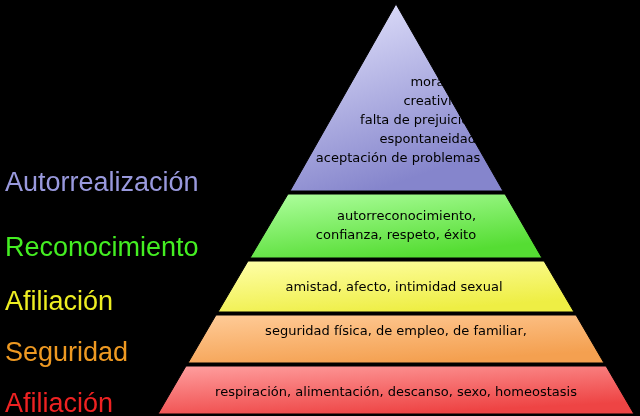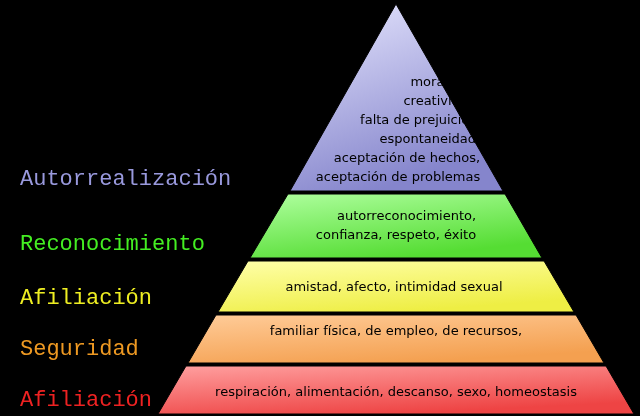--- a/index.html
+++ b/index.html
@@ -1,18 +1,18 @@
 <!DOCTYPE html>
 <html><head>
   <meta charset="utf-8">
   <style>
     html, body { margin: 0; padding: 0; background: #000; }
     body { width: 640px; height: 416px; position: relative; overflow: hidden; font-family: "DejaVu Sans", sans-serif; }
     svg.pyr { position: absolute; left: 0; top: 0; }
-    .label { position: absolute; left: 20px; font-size: 22px; font-family: Liberation Mono, monospace; white-space: nowrap; }
+    .label { position: absolute; left: 5px; font-size: 27px; font-family: Liberation Sans, sans-serif; white-space: nowrap; }
     .lt { position: absolute; text-align: right; font-size: 13px; line-height: 19px; color: #000; white-space: nowrap; transform: translateX(-50%); font-family: "DejaVu Sans", sans-serif; }
   </style>
 </head>
 <body>
 
 <svg class="pyr" width="640" height="416" viewBox="0 0 640 416">
   <defs>
     <linearGradient id="g0" x1="0" y1="0" x2="0.4" y2="1">
       <stop offset="0" stop-color="#e8e8ff"></stop>
         <stop offset="1" stop-color="#8585cc"></stop>
@@ -45,28 +45,27 @@
 <div class="label" style="top:232px;color:#44ee22;">Reconocimiento</div>
 <div class="label" style="top:286px;color:#eeee22;">Afiliación</div>
 <div class="label" style="top:337px;color:#ee9922;">Seguridad</div>
 <div class="label" style="top:388px;color:#ee2222;">Afiliación</div>
 
 <div class="lt" style="left:398px;top:72px;">
   <div>moralidad,</div>
   <div>creatividad,</div>
   <div>falta de prejuicios,</div>
   <div>espontaneidad,</div>
-  <div>aceptación de hechos,</div>
   <div>aceptación de problemas</div>
 </div>
 <div class="lt" style="left:396px;top:206px;">
   <div>autorreconocimiento,</div>
   <div>confianza, respeto, éxito</div>
 </div>
 <div class="lt" style="left:394px;top:277px;">
   <div>amistad, afecto, intimidad sexual</div>
 </div>
 <div class="lt" style="left:396px;top:321px;">
-  <div>familiar física, de empleo, de recursos,</div>
+  <div>seguridad física, de empleo, de familiar,</div>
 </div>
 <div class="lt" style="left:396px;top:382px;">
   <div>respiración, alimentación, descanso, sexo, homeostasis</div>
 </div>
 
 </body></html>

